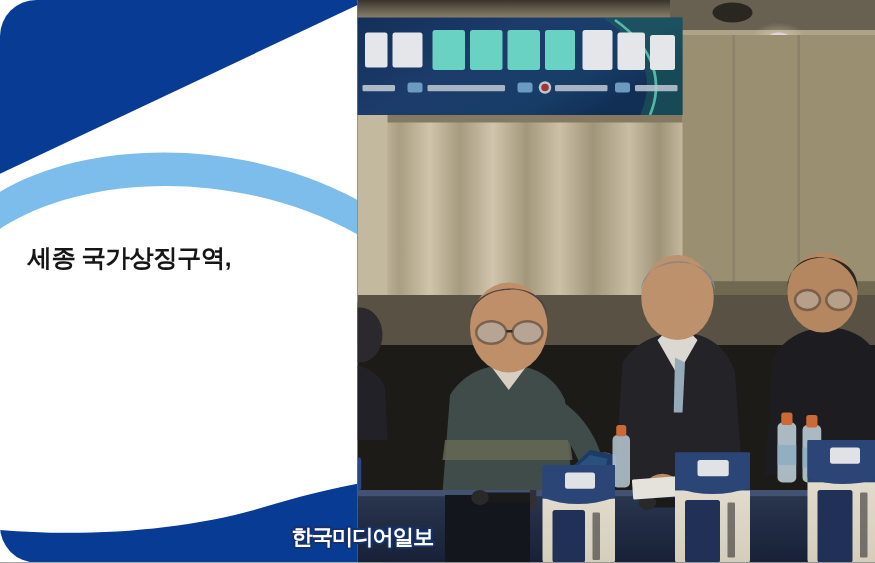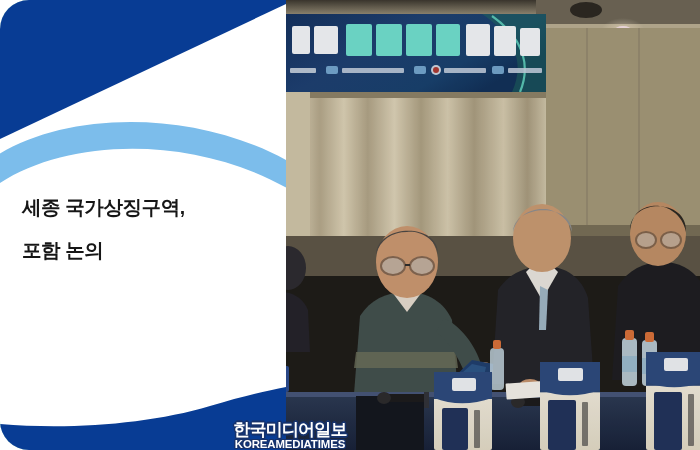--- a/index.html
+++ b/index.html
@@ -73,21 +73,20 @@
       <path fill="#083C94" d="M 0 0 L 286 0 L 286 4 L 0 139 Z"></path>
 
       <path fill="#083C94" d="M 0 424
                C 70 430, 150 424, 210 406
                C 240 397, 265 391, 286 387
                L 286 450 L 0 450 Z"></path>
     </svg>
 
     <div id="headline">
       <span class="hl-line">세종 국가상징구역,</span>
-      <span class="hl-line">포함 논의</span>
     </div>
   </div>
 
   <div id="photo">
     <svg viewBox="0 0 414 450" preserveAspectRatio="none">
       <defs>
         <linearGradient id="curtainG" x1="0" y1="0" x2="1" y2="0">
           <stop offset="0" stop-color="#b9ad90"></stop>
           <stop offset="0.07" stop-color="#d9cfb4"></stop>
           <stop offset="0.15" stop-color="#b4a88c"></stop>
@@ -307,16 +306,15 @@
         <rect x="368" y="392" width="28" height="58" rx="2" fill="#20325c"></rect>
         <rect x="402" y="394" width="6" height="52" rx="1" fill="#3f3f3f" opacity="0.65"></rect>
       </g>
 
       <rect x="0" y="0" width="414" height="450" fill="#2a2310" opacity="0.07"></rect>
     </svg>
   </div>
 
   <div id="watermark">
     <span id="wm-ko">한국미디어일보</span>
-    <span id="wm-en">KOREAMEDIATIMES</span>
   </div>
 
 </div>
 
 </body></html>

